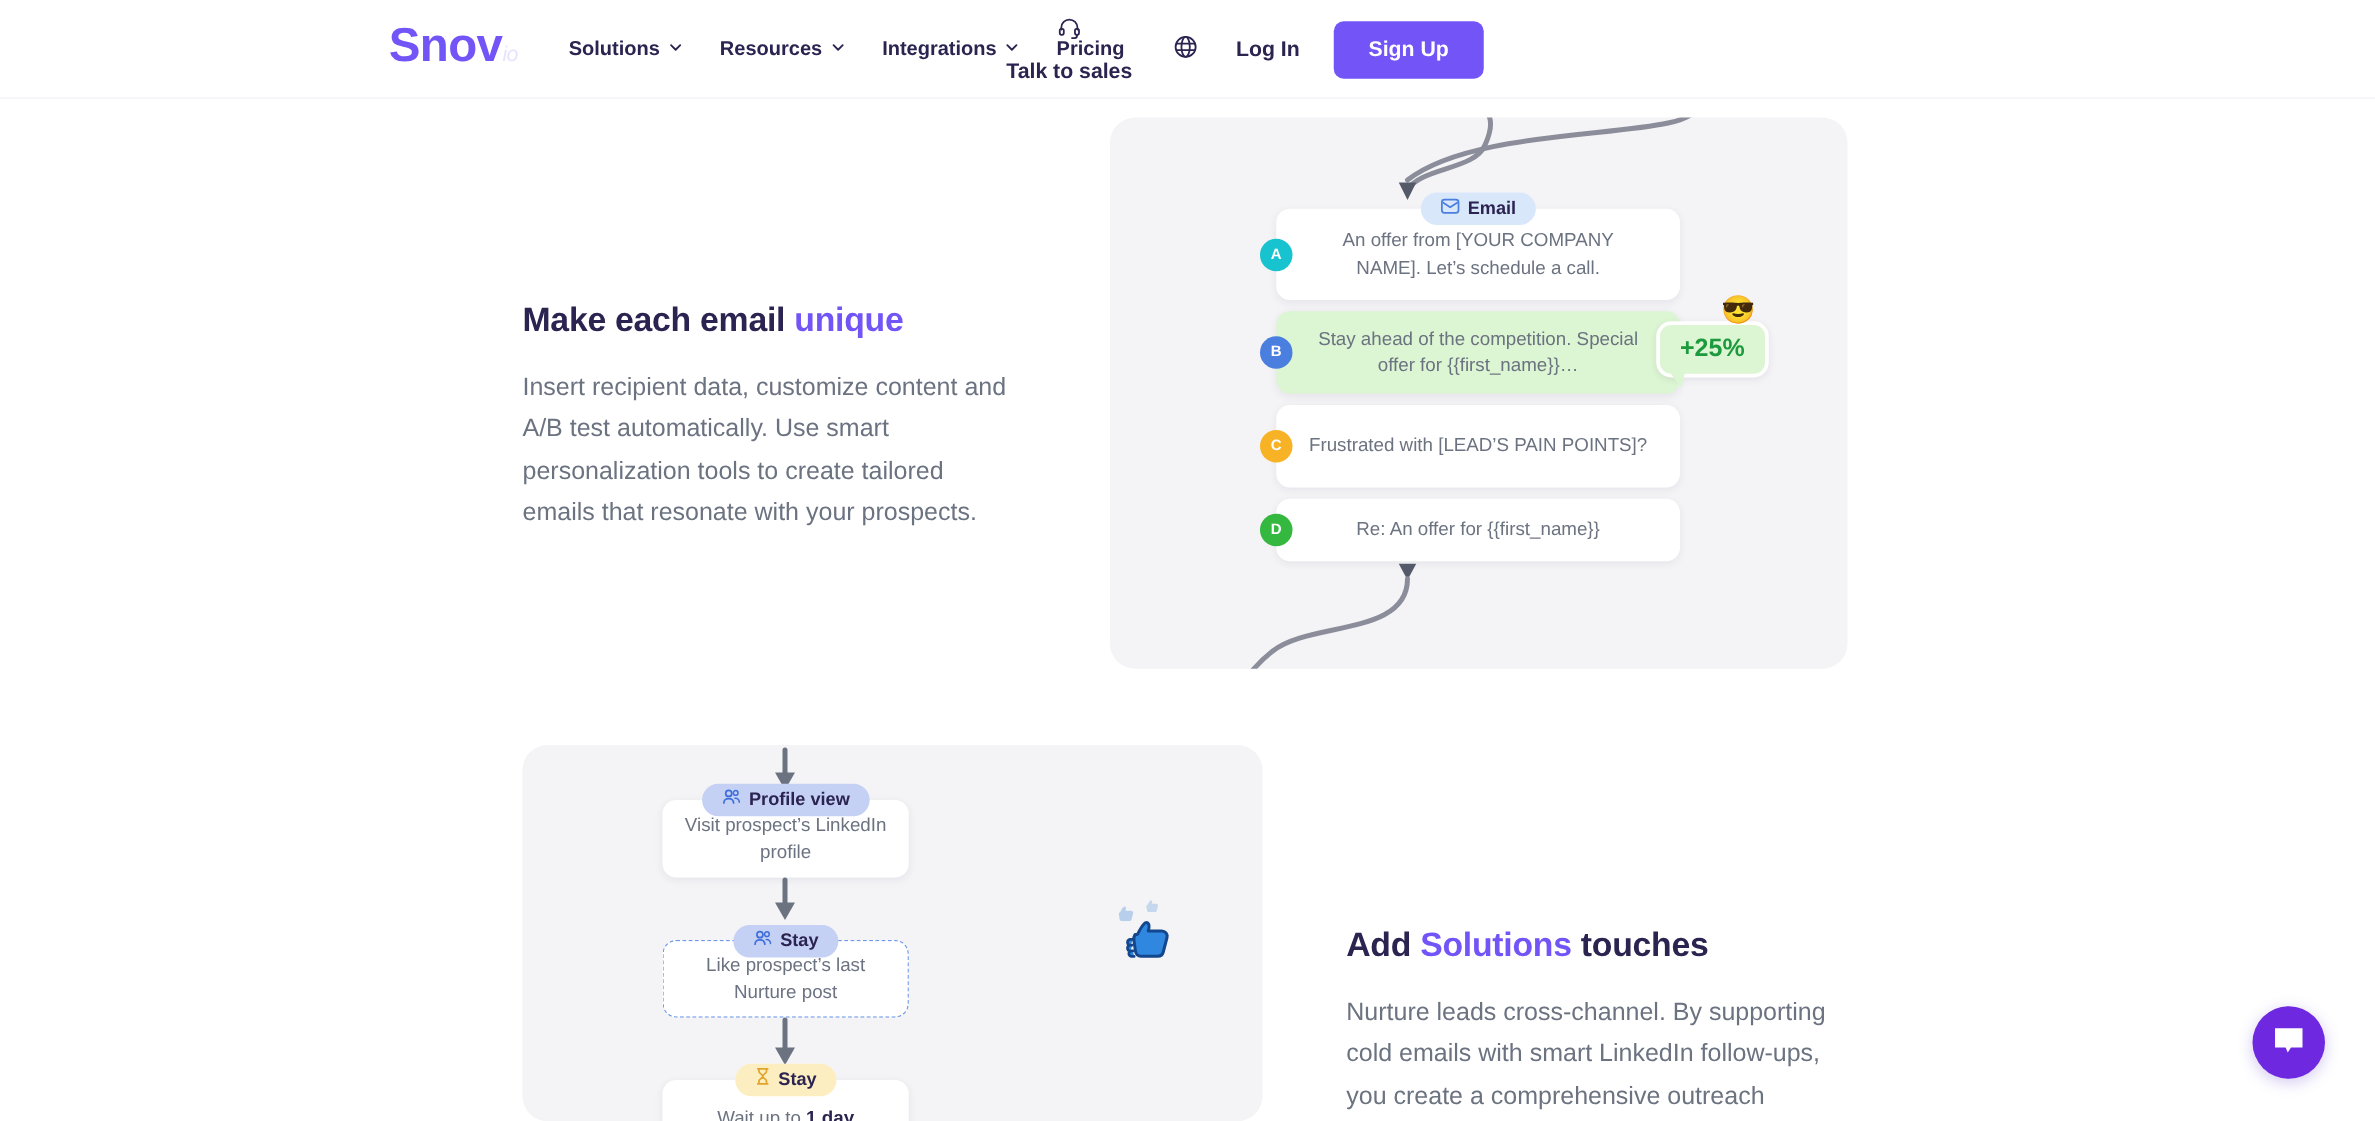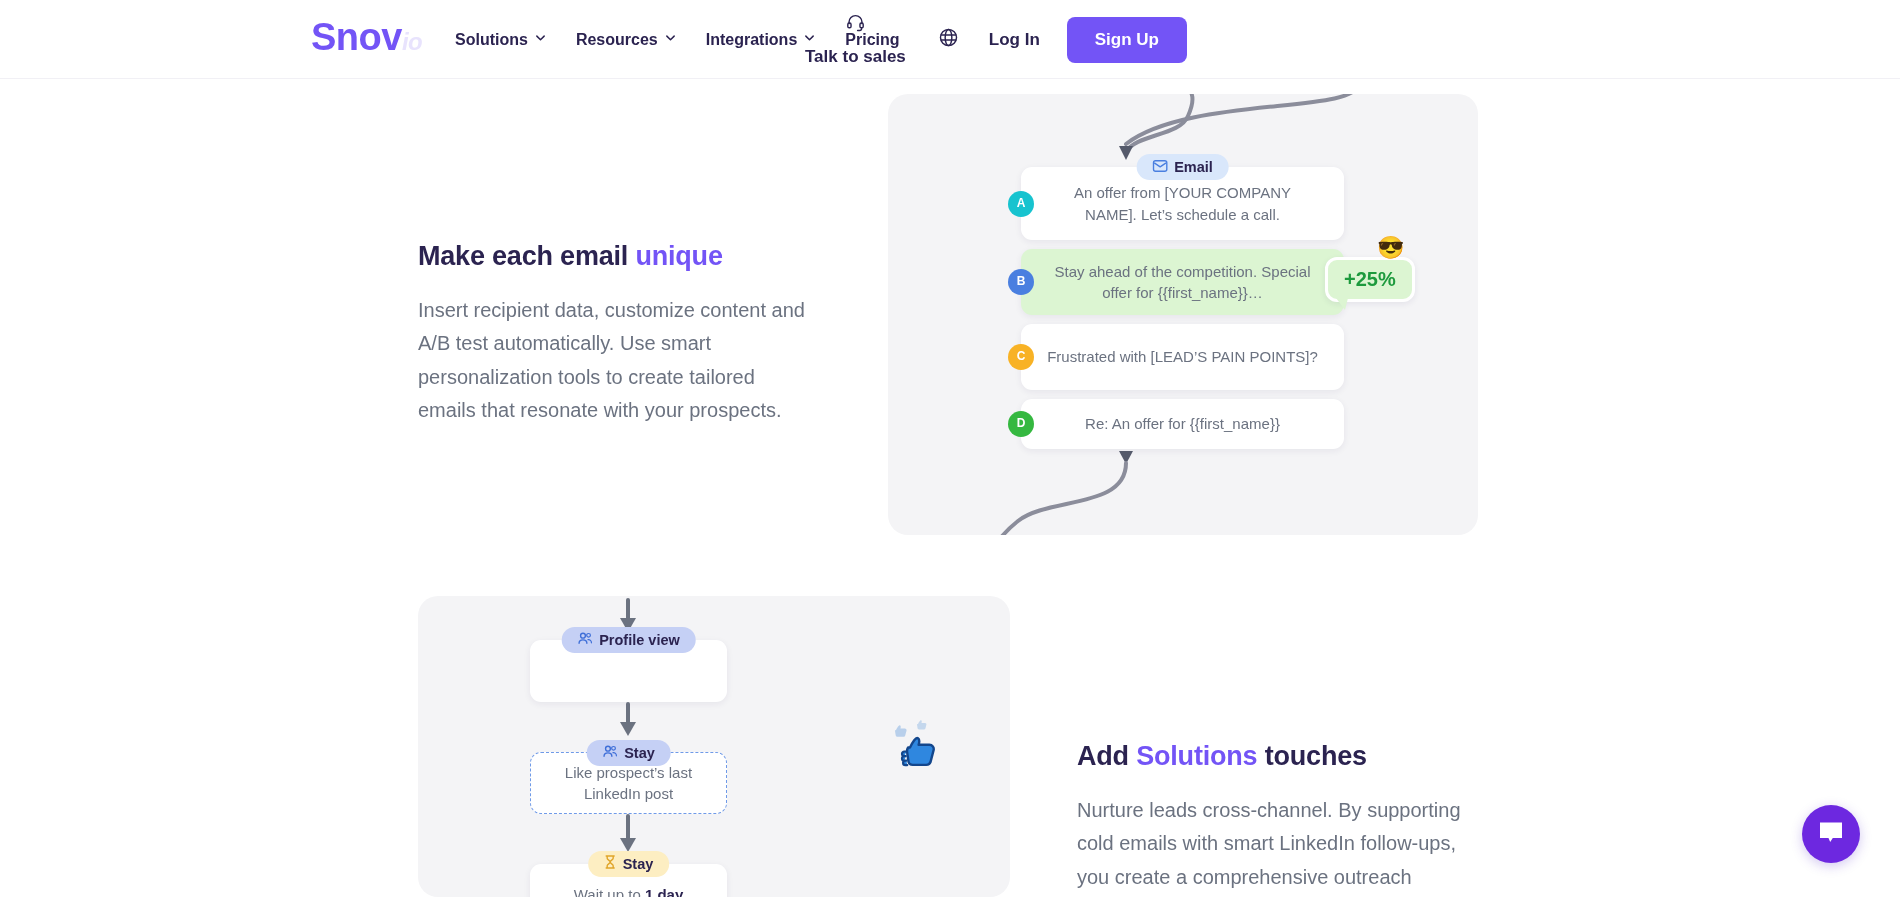--- a/index.html
+++ b/index.html
@@ -18,21 +18,21 @@
     border-bottom: 1px solid #f1f0f5;
     display: flex; align-items: center;
   }
   .logo {
     position: absolute; left: 311px; top: 18px;
     font-size: 38px; font-weight: 700; letter-spacing: -0.5px;
     color: #7354f6; line-height: 1;
     user-select: none;
   }
   .logo .io {
-    font-size: 24px; font-style: italic; font-weight: 700;
+    font-size: 17px; font-style: italic; font-weight: 400;
     color: #e8e3fd; vertical-align: baseline;
   }
   .nav {
     position: absolute; left: 455px; top: 0; height: 79px;
     display: flex; align-items: center; gap: 30px;
   }
   .nav-item {
     display: flex; align-items: center; gap: 7px;
     font-size: 16px; font-weight: 700; color: #2b2350;
     cursor: pointer; white-space: nowrap; justify-content: center;
@@ -304,40 +304,41 @@
       <span>
         <svg width="15" height="13" viewBox="0 0 16 14" fill="none">
           <circle cx="5.6" cy="4" r="2.6" stroke="#3f6fd8" stroke-width="1.5"></circle>
           <path d="M1.4 12.2c0-2.3 1.9-3.7 4.2-3.7s4.2 1.4 4.2 3.7" stroke="#3f6fd8" stroke-width="1.5" stroke-linecap="round"></path>
           <circle cx="11.6" cy="3.6" r="2" stroke="#3f6fd8" stroke-width="1.3"></circle>
           <path d="M11 8.2c2.2-.2 3.7 1.2 3.7 3.4" stroke="#3f6fd8" stroke-width="1.3" stroke-linecap="round"></path>
         </svg>
       </span>
       <span>Profile view</span>
     </div>
+    <span>Visit prospect’s LinkedIn profile</span>
   </div>
 
   <svg width="592" height="44" style="position:absolute;left:0;top:106px;">
     <path d="M210 2 V 22" stroke="#6b7280" stroke-width="4" stroke-linecap="round"></path>
     <polygon points="202,20 218,20 210,34" fill="#6b7280"></polygon>
   </svg>
 
   <div class="node dashed" style="left:112px; top:156px; width:197px; height:62px; padding:8px 14px;">
     <div class="chip periwinkle">
       <span>
         <svg width="15" height="13" viewBox="0 0 16 14" fill="none">
           <circle cx="5.6" cy="4" r="2.6" stroke="#3f6fd8" stroke-width="1.5"></circle>
           <path d="M1.4 12.2c0-2.3 1.9-3.7 4.2-3.7s4.2 1.4 4.2 3.7" stroke="#3f6fd8" stroke-width="1.5" stroke-linecap="round"></path>
           <circle cx="11.6" cy="3.6" r="2" stroke="#3f6fd8" stroke-width="1.3"></circle>
           <path d="M11 8.2c2.2-.2 3.7 1.2 3.7 3.4" stroke="#3f6fd8" stroke-width="1.3" stroke-linecap="round"></path>
         </svg>
       </span>
       <span>Stay</span>
     </div>
-    <span>Like prospect’s last LinkedIn post</span>
+    <span>Like prospect’s last Nurture post</span>
   </div>
 
   <svg width="592" height="48" style="position:absolute;left:0;top:218px;">
     <path d="M210 2 V 26" stroke="#6b7280" stroke-width="4" stroke-linecap="round"></path>
     <polygon points="202,24 218,24 210,38" fill="#6b7280"></polygon>
   </svg>
 
   <div class="node" style="left:112px; top:268px; width:197px; height:62px; padding:20px 14px 8px; align-items:flex-start;">
     <div class="chip yellow">
       <span>

